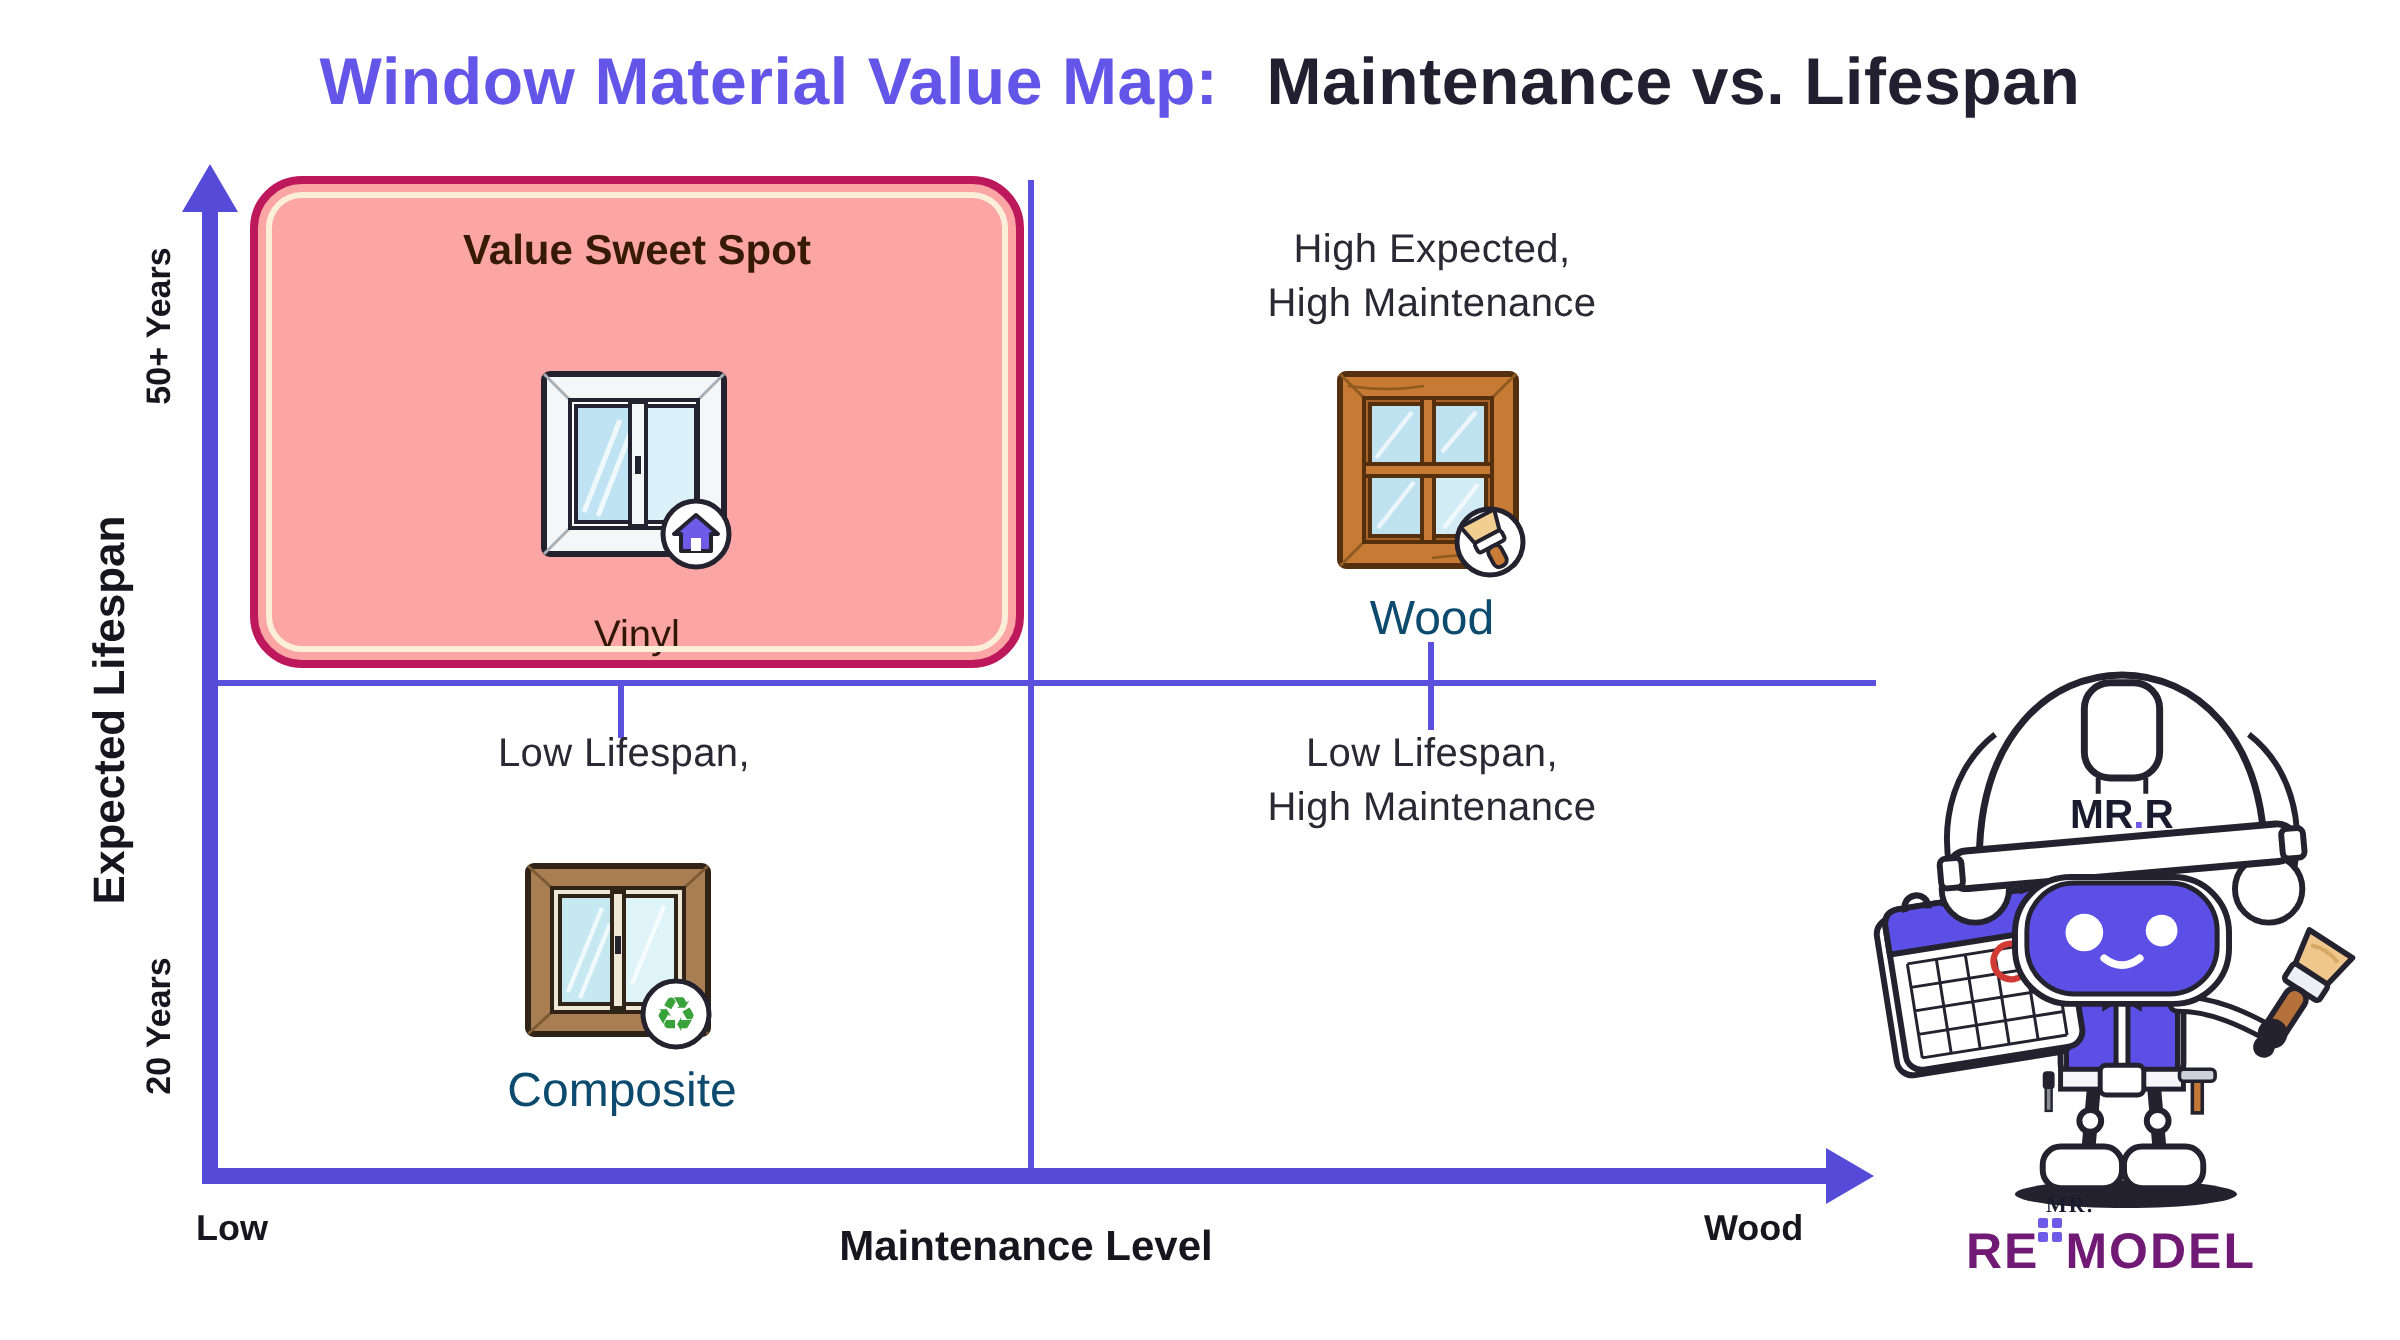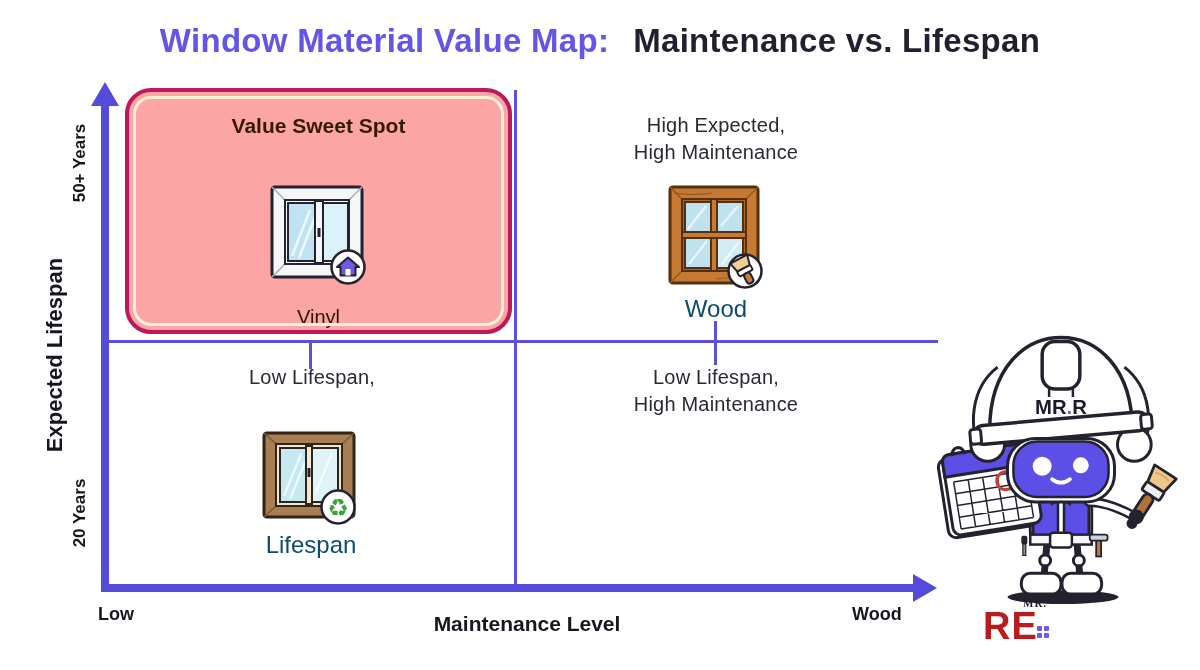--- a/index.html
+++ b/index.html
@@ -25,21 +25,21 @@
   .tick-a{position:absolute;left:309px;top:341px;width:3px;height:28px;background:#5B51DC;}
   .tick-b{position:absolute;left:714px;top:321px;width:3px;height:44px;background:#5B51DC;}
 
   
   .vlab{position:absolute;transform:rotate(-90deg);text-align:center;font-weight:700;color:#17161F;}
   .lab-lifespan{left:-95px;top:340px;width:300px;height:30px;font-size:22px;line-height:30px;}
   .lab-50{left:5px;top:148px;width:150px;height:30px;font-size:17px;line-height:30px;}
   .lab-20{left:5px;top:498px;width:150px;height:30px;font-size:17px;line-height:30px;}
   .lab-low{position:absolute;left:98px;top:604px;font-size:18px;font-weight:700;color:#17161F;}
   .lab-high{position:absolute;left:852px;top:604px;font-size:18px;font-weight:700;color:#17161F;}
-  .lab-maint{position:absolute;left:374px;top:612px;width:306px;text-align:center;
+  .lab-maint{position:absolute;left:360px;top:612px;width:306px;text-align:center;
              font-size:21px;font-weight:700;color:#17161F;}
 
   
   .qlabel{position:absolute;width:260px;text-align:center;font-size:20px;line-height:27px;
           font-weight:500;color:#2A2933;letter-spacing:.2px;}
   .q-tr{left:586px;top:112px;}
   .q-bl{left:182px;top:364px;}
   .q-br{left:586px;top:364px;}
 
   
@@ -56,22 +56,22 @@
   
   .mat-item{position:absolute;width:130px;text-align:center;}
   .mat-wood{left:651px;top:184px;}
   .mat-comp{left:246px;top:430px;}
   .mat-label{font-size:24px;font-weight:400;color:#0c4a6e;margin-top:1px;}
 
   
   .mascot{position:absolute;left:932px;top:278px;}
   .logo{position:absolute;left:983px;top:597px;width:200px;}
   .logo-top{font-size:11px;font-weight:700;letter-spacing:1px;color:#1B1A2E;margin-left:40px;font-family:Liberation Serif, serif;}
-  .logo-main{display:flex;align-items:flex-end;font-size:38px;font-weight:700;
-             letter-spacing:1px;color:#b91c1c;line-height:34px;}
+  .logo-main{display:flex;align-items:flex-start;font-size:25px;font-weight:700;
+             letter-spacing:1px;color:#701a75;line-height:34px;}
   .logo-dots{display:inline-grid;grid-template-columns:5px 5px;grid-gap:2px;
              margin:0 2px 5px -1px;}
   .logo-dots span{width:5px;height:5px;background:#6D5BE8;border-radius:1px;}
 </style>
 </head>
 <body>
 
 <div class="title"><span class="hl">Window Material Value Map:</span><span>Maintenance vs. Lifespan</span></div>
 
 <div class="vdivider"></div>
@@ -149,21 +149,21 @@
     <path d="M3,3 L15,14 M93,3 L81,14 M3,87 L15,76 M93,87 L81,76" stroke="#7C5A36" stroke-width="1.5"></path>
     <rect x="15" y="14" width="66" height="62" fill="#EFE8D6" stroke="#2F2417" stroke-width="2"></rect>
     <rect x="19" y="18" width="26" height="54" fill="#C6E8F0" stroke="#2F2417" stroke-width="2"></rect>
     <rect x="51" y="18" width="26" height="54" fill="#DFF4F8" stroke="#2F2417" stroke-width="2"></rect>
     <path d="M23,66 L40,24 M29,69 L44,32 M55,62 L71,23" stroke="#FFFFFF" stroke-width="2.2" opacity=".75"></path>
     <rect x="45" y="16" width="6" height="58" fill="#EFE8D6" stroke="#2F2417" stroke-width="2"></rect>
     <rect x="46.5" y="38" width="3" height="9" fill="#23222E"></rect>
     <circle cx="77" cy="77" r="16.5" fill="#FFFFFF" stroke="#23222E" stroke-width="2.5"></circle>
     <text x="77" y="85.5" text-anchor="middle" font-family="DejaVu Sans" font-size="24" font-weight="bold" fill="#3AA23A">♻</text>
   </svg>
-  <div class="mat-label">Lifespan</div>
+  <div class="mat-label">Composite</div>
 </div>
 
 <div class="qlabel q-br">
   <div>Low Lifespan,</div>
   <div>High Maintenance</div>
 </div>
 
 <svg class="mascot" width="258" height="327" viewBox="0 0 260 330">
   <ellipse cx="132" cy="322" rx="56" ry="7" fill="#23222E"></ellipse>
 
@@ -237,14 +237,15 @@
 <div class="logo">
   <div class="logo-top">MR.</div>
   <div class="logo-main">
     <span>RE</span>
     <span class="logo-dots">
         <span></span>
         <span></span>
         <span></span>
         <span></span>
       </span>
+    <span>MODEL</span>
   </div>
 </div>
 
 </body></html>

